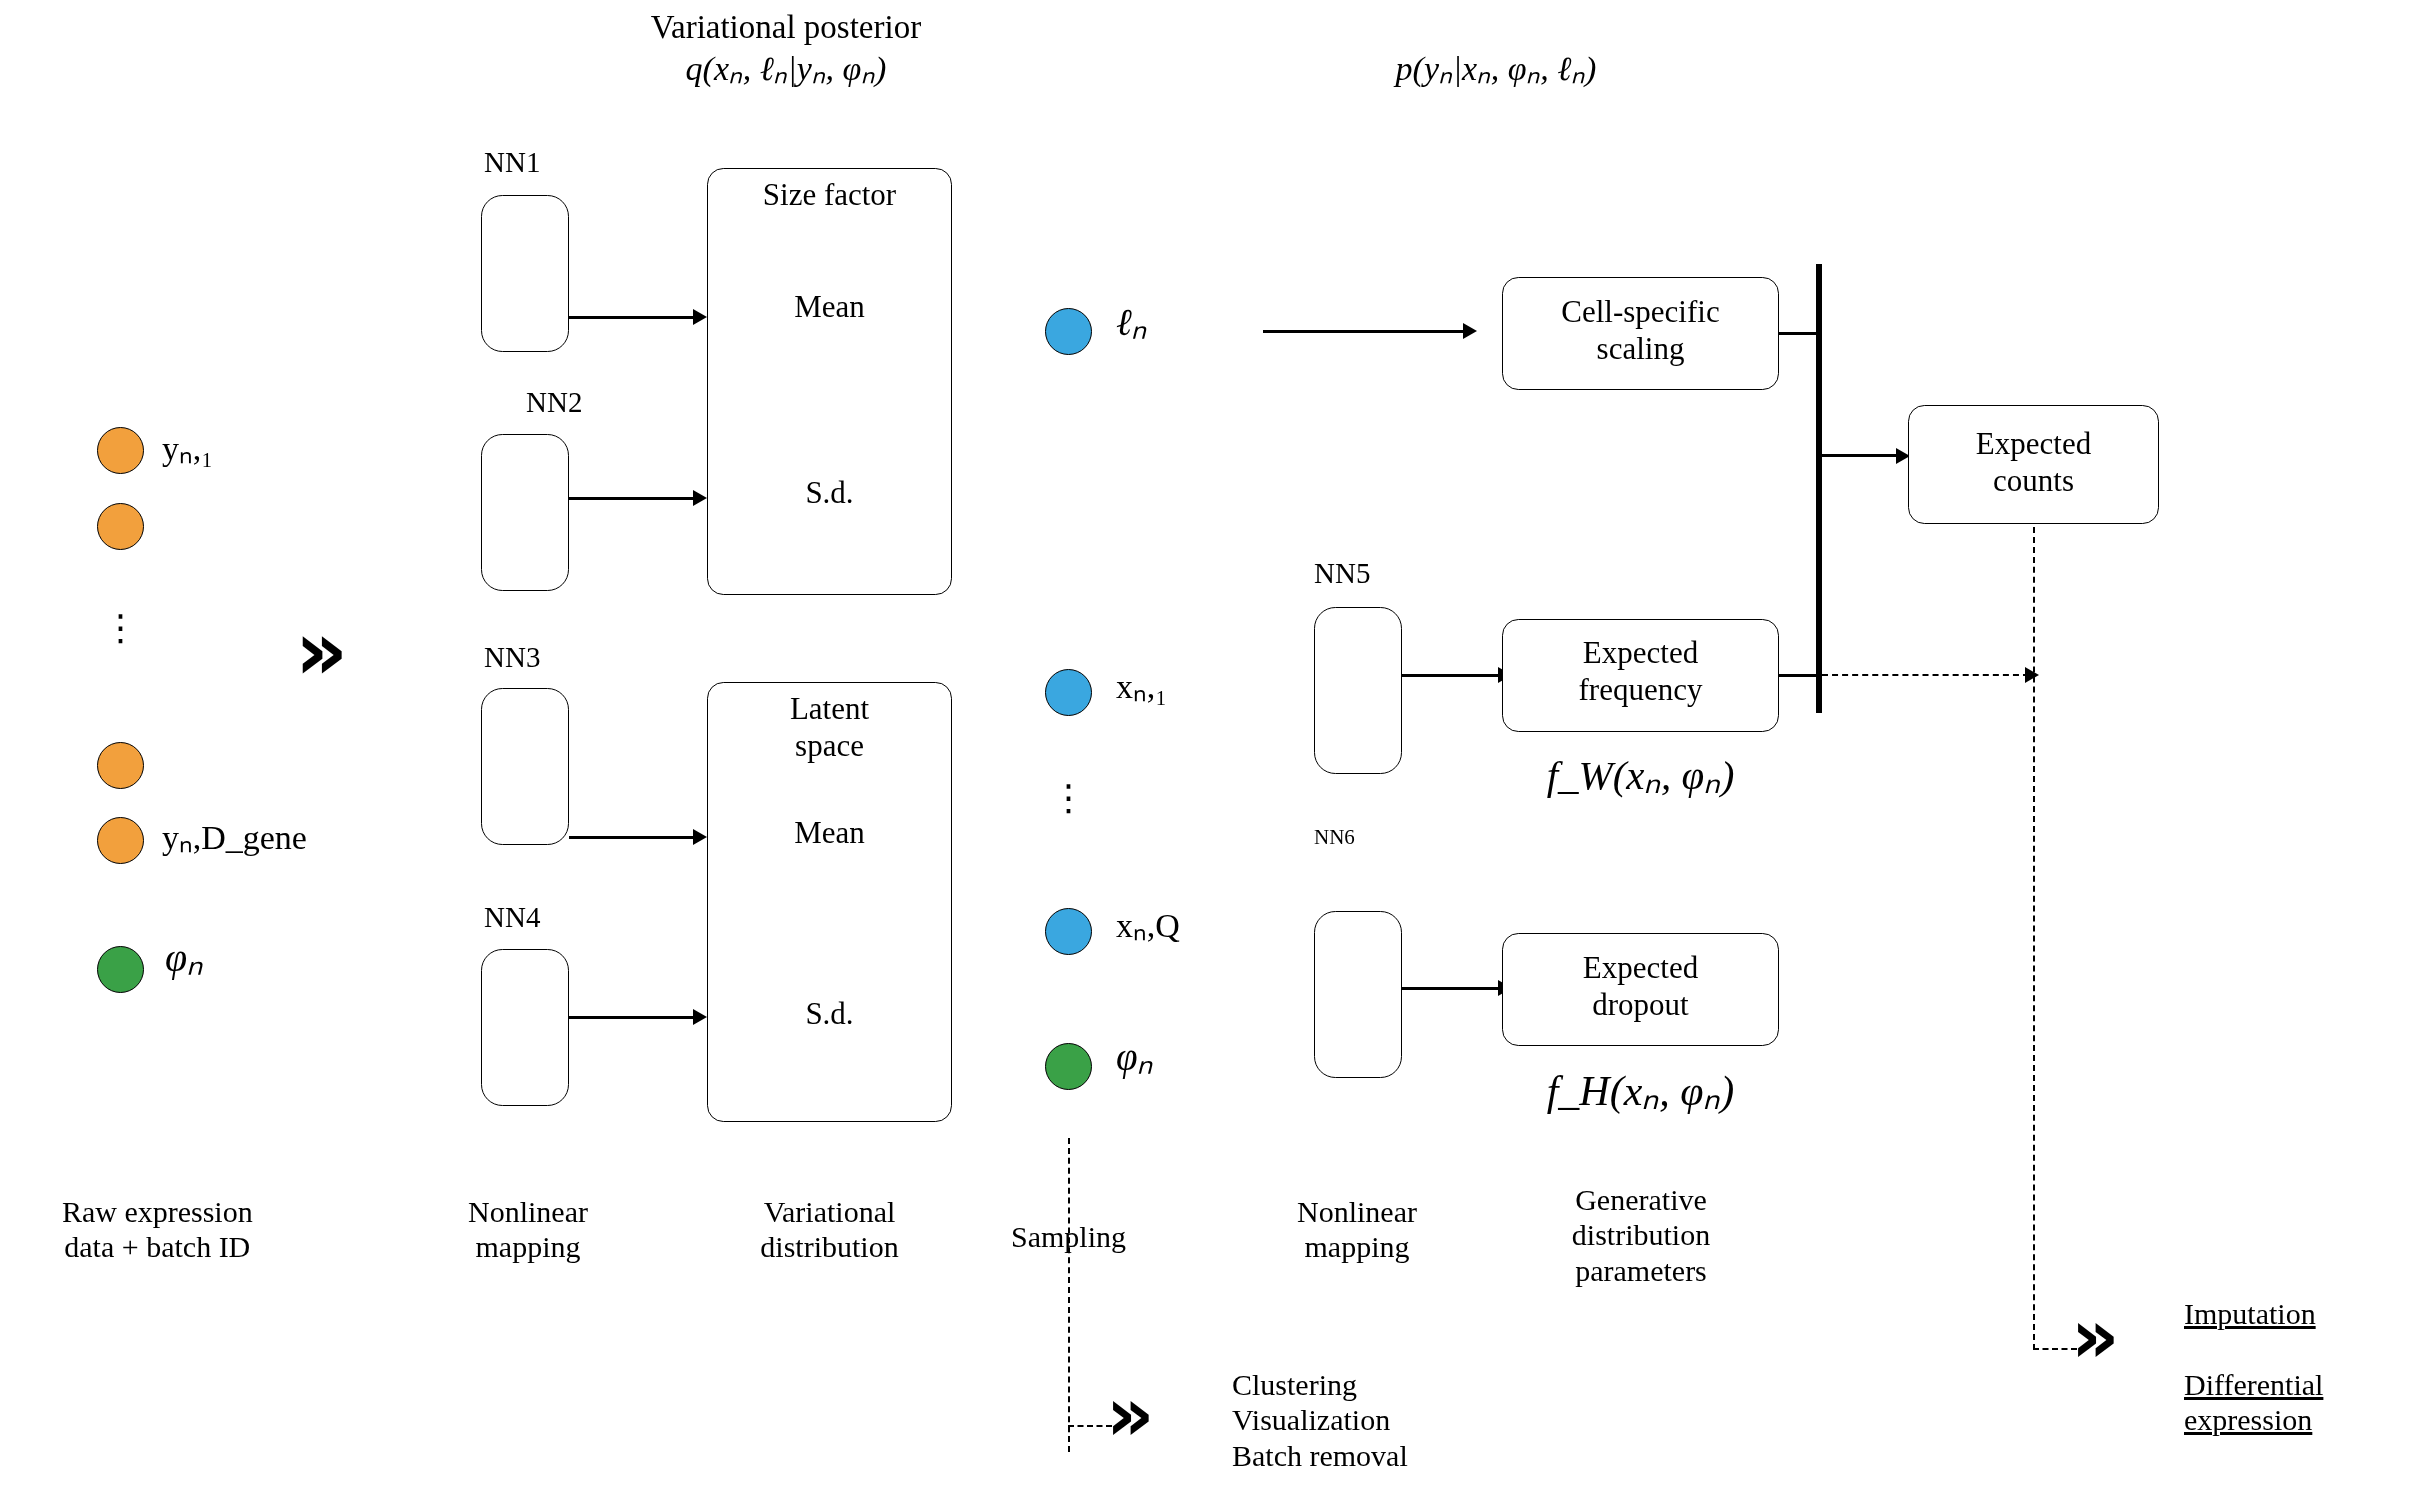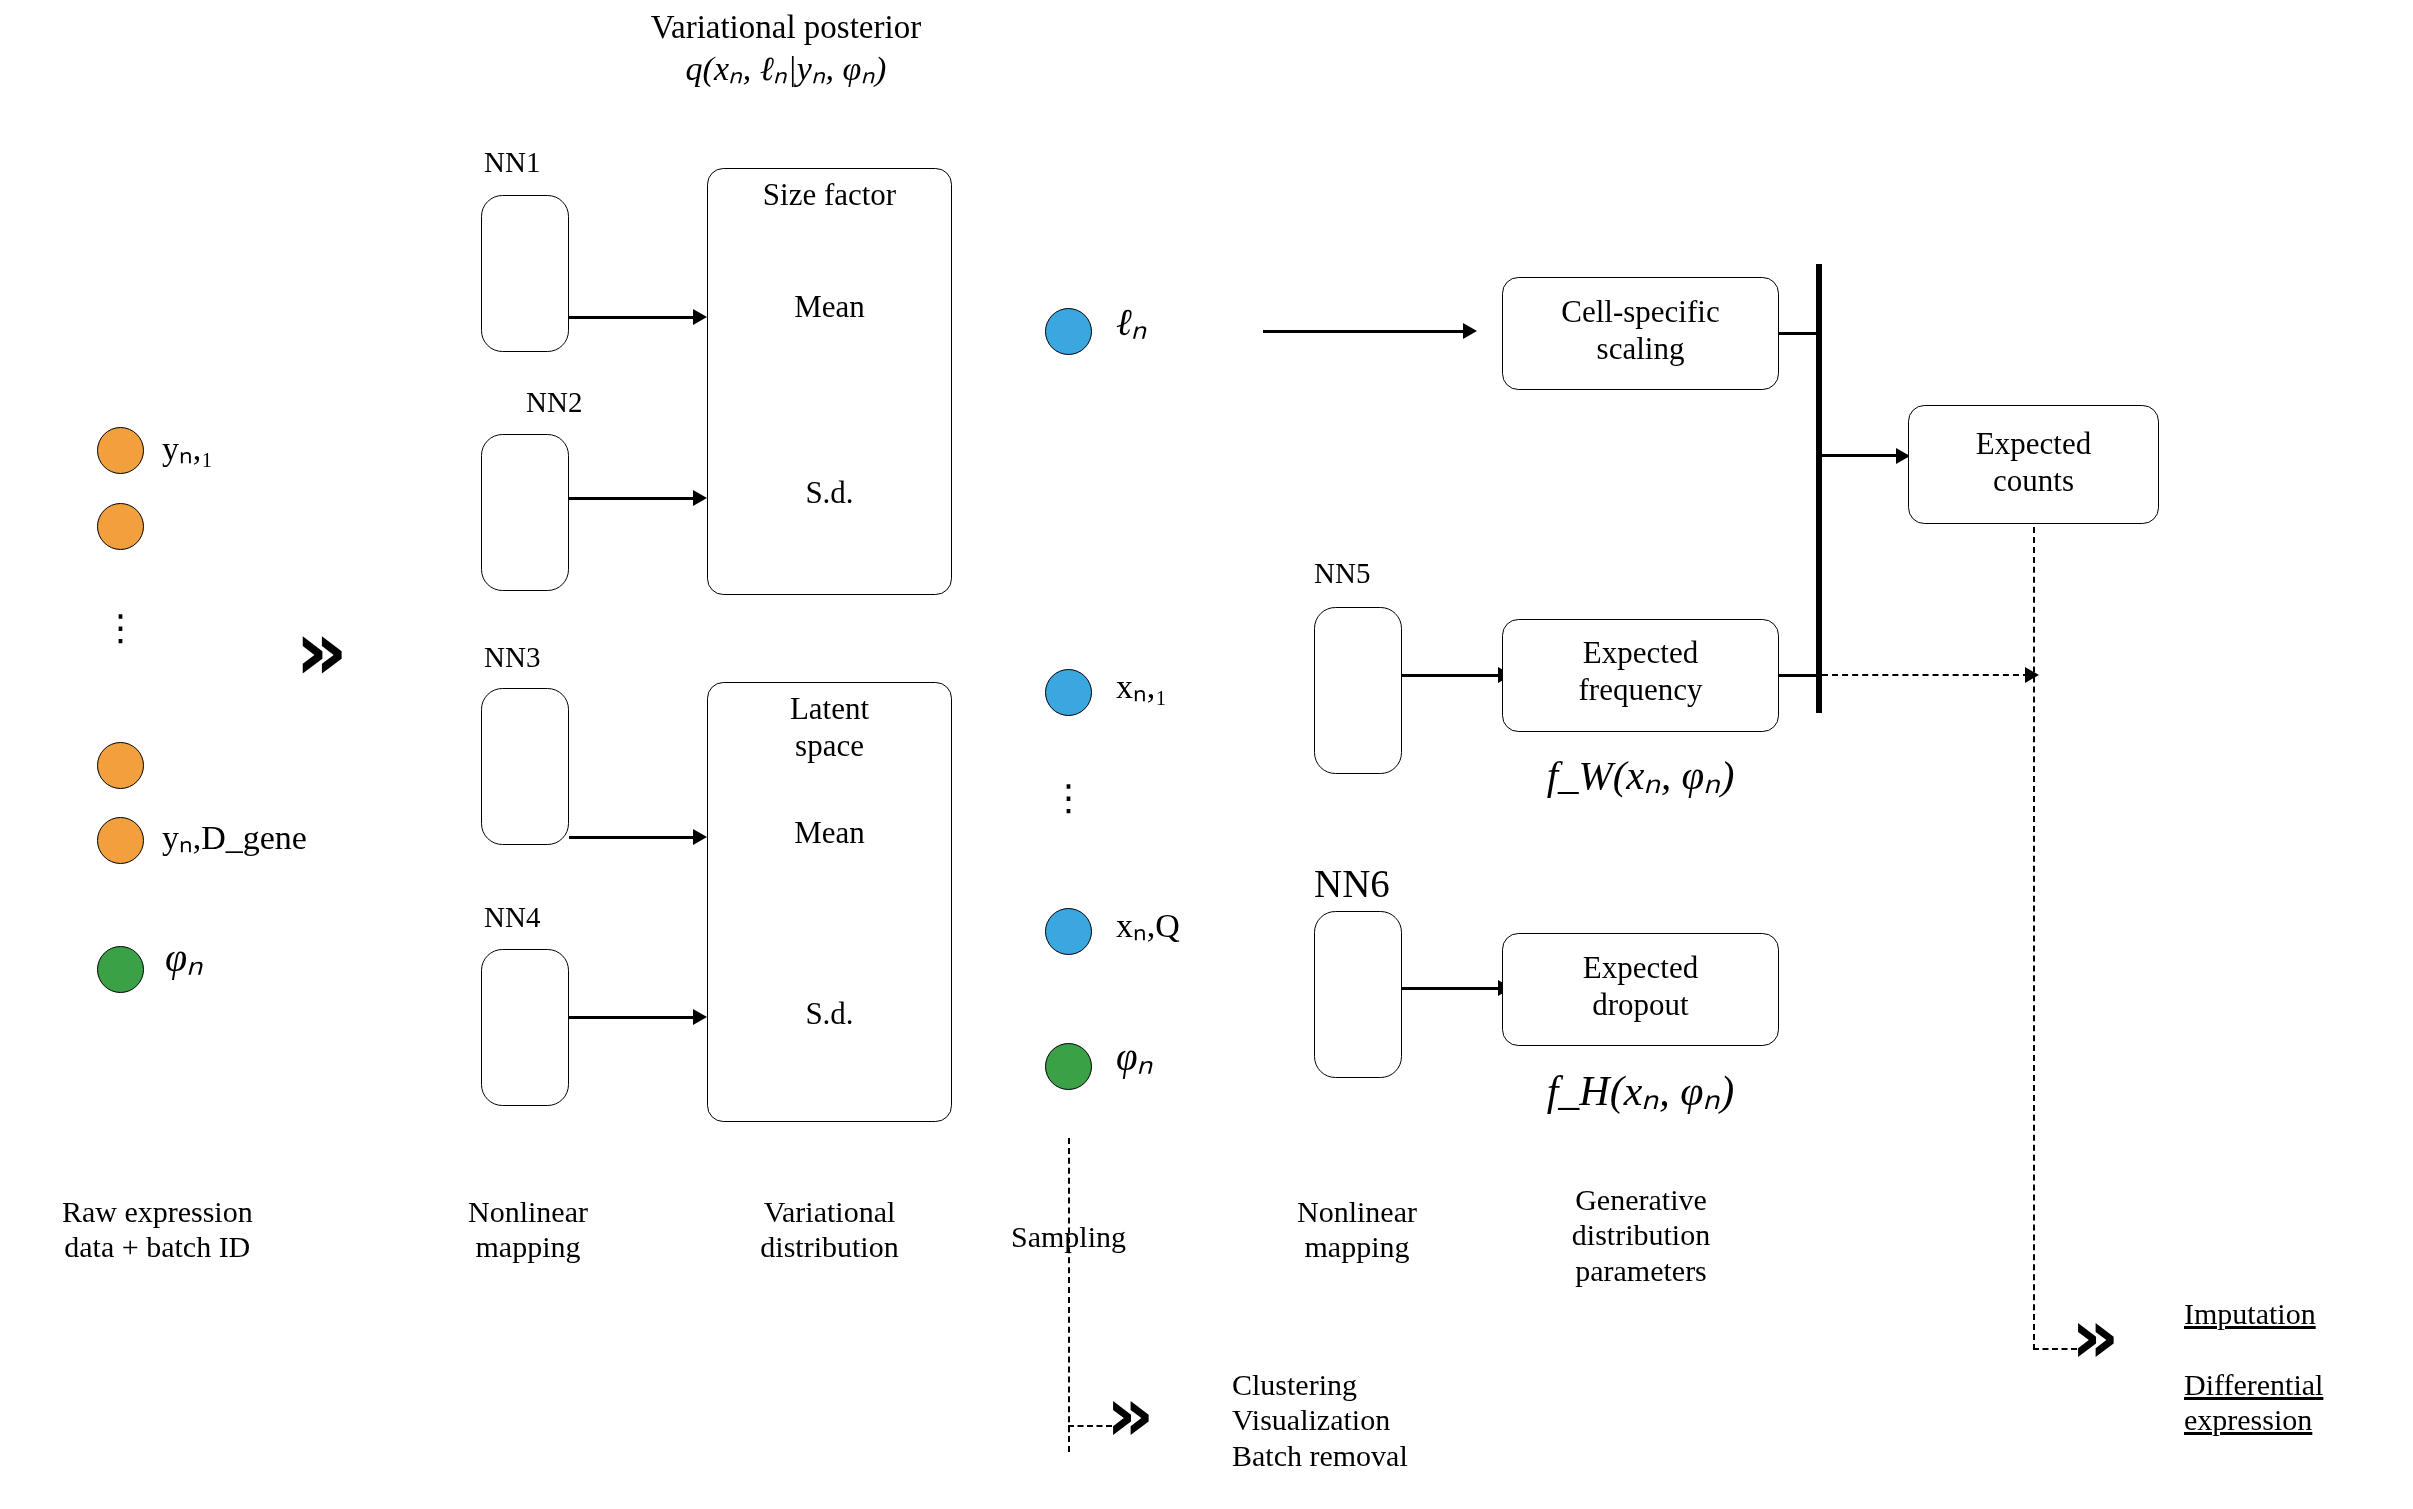--- a/index.html
+++ b/index.html
@@ -100,20 +100,21 @@
   }
 </style>
 </head>
 <body>
 
 <div id="stage">
 
   <div class="txt ctr serif ital" style="left:566px; top:49px; width:440px; font-size:34px;">q(xₙ, ℓₙ|yₙ, φₙ)</div>
   <div class="txt ctr serif" style="left:566px; top:7.5px; width:440px; font-size:33px;">Variational posterior</div>
 
+  <div class="txt ctr serif ital" style="left:1257px; top:49px; width:478px; font-size:34px;">p(yₙ|xₙ, φₙ, ℓₙ)</div>
 
   <div class="dot orange" style="left:97px; top:427px; width:47px; height:47px;"></div>
   <div class="txt serif bold" style="left:162px; top:429px; font-size:34px;">yₙ,₁</div>
 
   <div class="dot orange" style="left:97px; top:503px; width:47px; height:47px;"></div>
 
   <div class="vdots" style="left:97px; top:619px; width:47px; font-size:36px;">⋮</div>
 
   <div class="dot orange" style="left:97px; top:742px; width:47px; height:47px;"></div>
 
@@ -192,21 +193,21 @@
 Visualization
 Batch removal</div>
 
   <div class="arrow-line" style="left:1263px; top:330px; width:201px;"></div>
   <div class="arrow-head" style="left:1463px; top:323px;"></div>
 
   <div class="nnbox" style="left:1314px; top:607px; width:88px; height:167px;"></div>
   <div class="txt serif" style="left:1314px; top:556px; font-size:29px;">NN5</div>
 
   <div class="nnbox" style="left:1314px; top:911px; width:88px; height:167px;"></div>
-  <div class="txt serif" style="left:1314px; top:861px; font-size:39px;">NN6</div>
+  <div class="txt serif" style="left:1314px; top:825px; font-size:21px;">NN6</div>
 
   <div class="arrow-line" style="left:1402px; top:674px; width:97px;"></div>
   <div class="arrow-head" style="left:1498px; top:667px;"></div>
 
   <div class="arrow-line" style="left:1402px; top:987px; width:97px;"></div>
   <div class="arrow-head" style="left:1498px; top:980px;"></div>
 
   <div class="txt ctr serif" style="left:1244px; top:1194px; width:226px; font-size:30px;">Nonlinear
 mapping</div>
 

